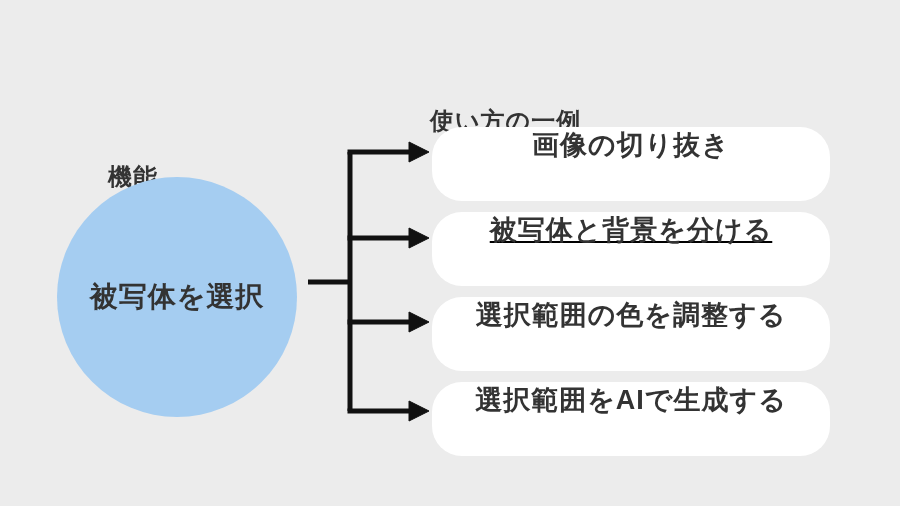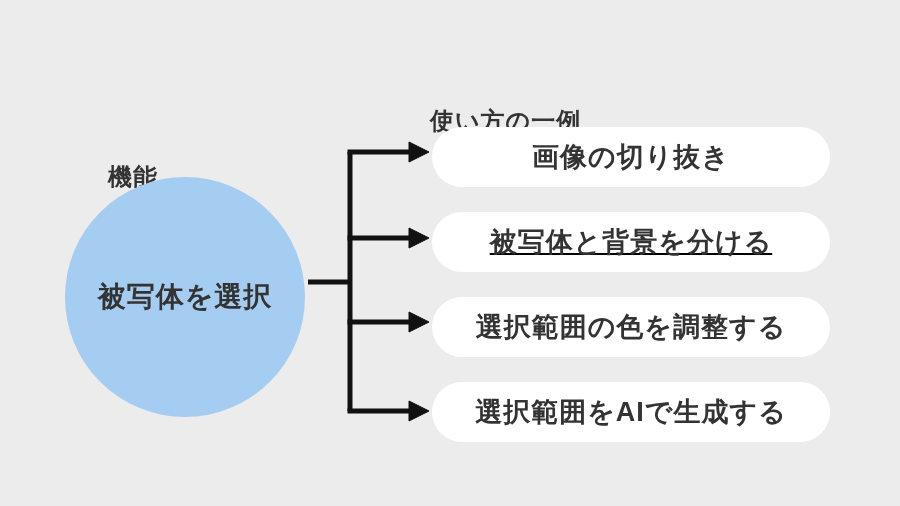--- a/index.html
+++ b/index.html
@@ -32,46 +32,45 @@
     top: 128px;
     width: 200px;
   }
   .heading-usage {
     left: 430px;
     top: 72px;
     width: 400px;
   }
   .feature-circle {
     position: absolute;
-    left: 65px;
+    left: 57px;
     top: 177px;
     width: 240px;
     height: 240px;
     border-radius: 50%;
     background: var(--circle, #A5CDF1);
     display: flex;
     align-items: center;
     justify-content: center;
   }
   .feature-circle .node-label {
     font-size: 28px;
     font-weight: 800;
     color: var(--text, #333333);
     letter-spacing: 1px;
     white-space: nowrap;
   }
   .pill {
     position: absolute;
     left: 432px;
     width: 398px;
-    height: 60px;
+    height: 74px;
     border-radius: 30px;
     background: var(--pill, #FFFFFF);
     display: flex;
-    align-items: center;
     justify-content: center;
   }
   .pill .pill-label {
     font-size: 27px;
     font-weight: 800;
     color: var(--text, #333333);
     letter-spacing: 1px;
     white-space: nowrap;
   }
   .pill-1 { top: 127px; }

